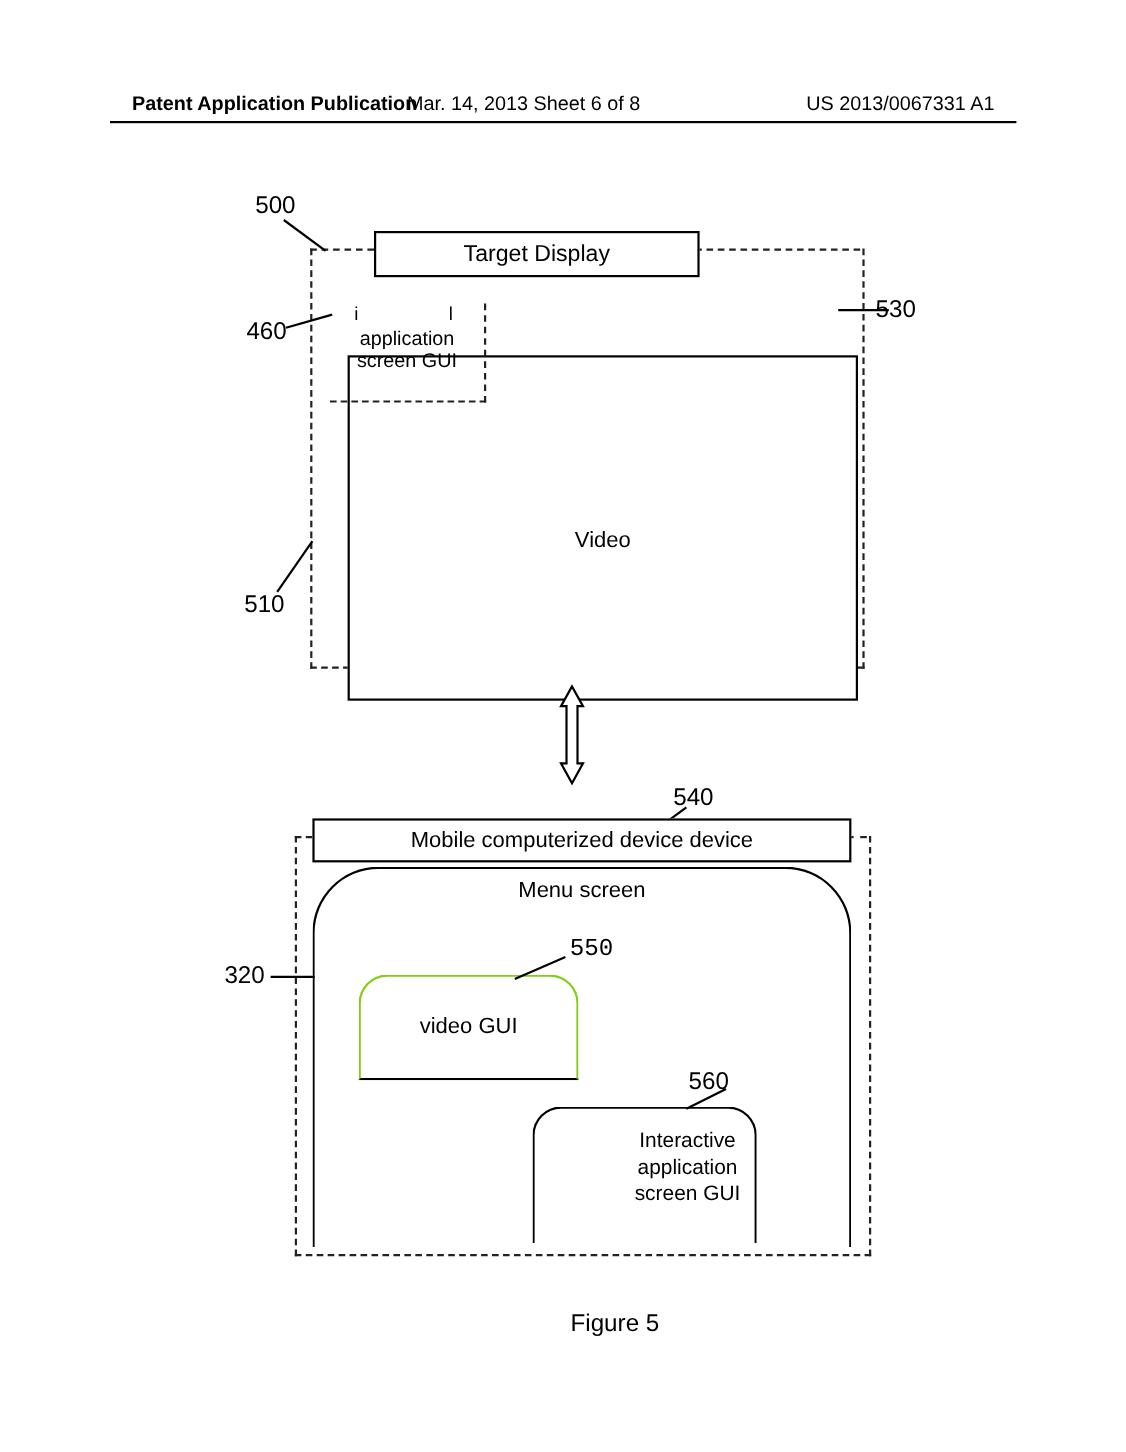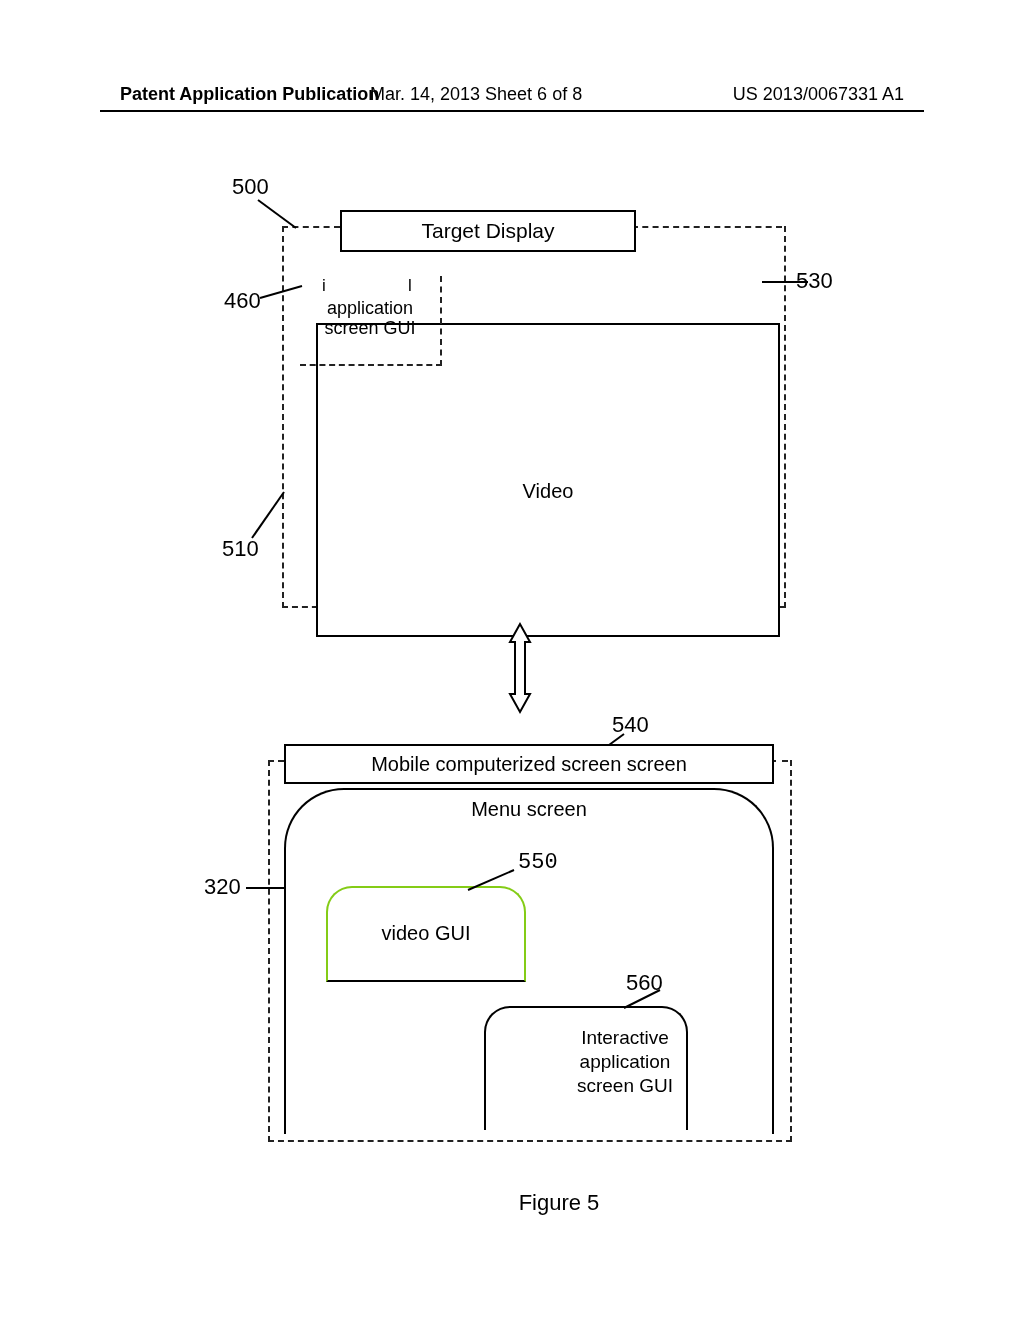--- a/index.html
+++ b/index.html
@@ -138,21 +138,21 @@
   <svg class="abs" style="left:590px; top:732px;" width="40" height="30">
     <line x1="34" y1="2" x2="4" y2="24" stroke="#000" stroke-width="2"></line>
   </svg>
 
   <div class="abs box-dashed" style="left:268px; top:760px; width:520px; height:380px; border-top:none;"></div>
 
   <div class="abs" style="left:268px; top:760px; width:16px; border-top:2px dashed #222;"></div>
   <div class="abs" style="left:770px; top:760px; width:18px; border-top:2px dashed #222;"></div>
 
   <div class="abs box-solid text-center" style="left:284px; top:744px; width:486px; height:36px; font-size:20px; line-height:36px;">
-    <span>Mobile computerized screen  screen</span>
+    <span>Mobile computerized device  device</span>
   </div>
 
   <div class="abs" style="left:284px; top:788px; width:486px; height:344px; border:2px solid #000; border-top-left-radius:60px; border-top-right-radius:60px; border-bottom:none;">
     <div class="abs text-center" style="left:0; top:8px; width:486px; font-size:20px;">Menu screen</div>
   </div>
 
   <div class="abs" style="left:326px; top:886px; width:196px; height:92px; border:2px solid #84cc16; border-top-left-radius:26px; border-top-right-radius:26px; border-bottom:2px solid #000;">
     <div class="abs text-center" style="left:0; top:34px; width:196px; font-size:20px;">video GUI</div>
   </div>
 

